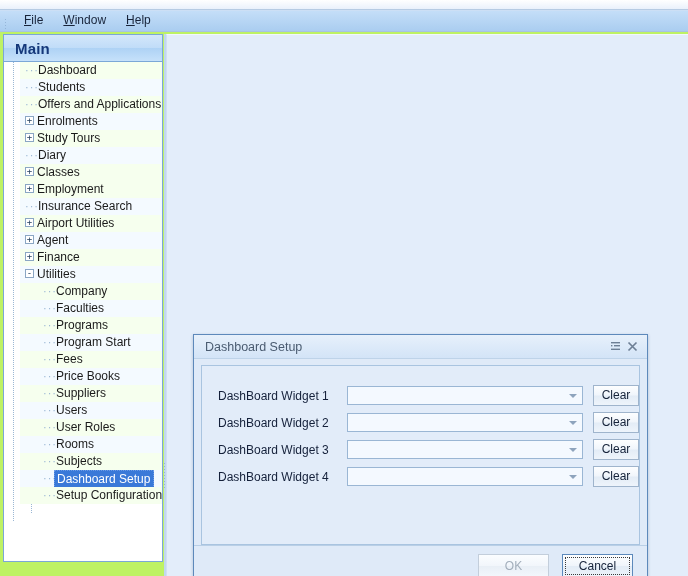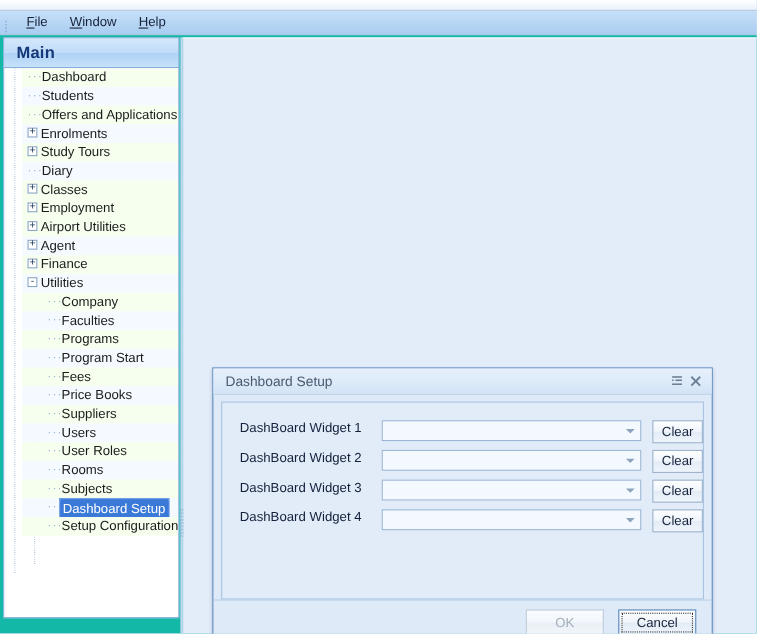--- a/index.html
+++ b/index.html
@@ -64,21 +64,21 @@
   }
   .menu-item .accel {
     text-decoration: underline;
   }
 
   
   #client-area {
     position: absolute;
     left: 0; top: 32px;
     width: 688px; height: 544px;
-    background: #14b8a6;
+    background: #bef264;
     box-sizing: border-box;
     padding-left: 32px;
   }
   #content-pane {
     position: absolute;
     left: 166px; top: 2px;
     width: 522px; height: 542px;
     background: #e3edfa;
     border-top: 1px solid #f2f7fd;
     border-left: 1px solid #cfe0f2;
@@ -231,20 +231,21 @@
   }
   #dialog-form-panel {
     height: 180px;
     border: 1px solid #a9c4e0;
     background: #e2ecf9;
     box-sizing: border-box;
     padding-top: 16px;
   }
   .form-row {
     display: flex;
+    align-items: center;
     height: 27px;
     margin-bottom: 0;
     padding-left: 16px;
   }
   .form-label {
     width: 132px;
     font-size: 12px;
     color: #14203a;
     text-align: left;
   }
@@ -346,20 +347,21 @@
           <div class="trunk" style="left: 9px; top: 0px; height: 459px;"></div>
           <div class="trunk" style="left: 27px; top: 238px; height: 213px;"></div>
           <div class="tree-row stripe-a"><span class="row-indent" style="width: 5px;"></span><span class="row-connector">···</span><span style="display: inline-block; width: 3px;"></span><span class="row-label">Dashboard</span></div>
           <div class="tree-row stripe-b"><span class="row-indent" style="width: 5px;"></span><span class="row-connector">···</span><span style="display: inline-block; width: 3px;"></span><span class="row-label">Students</span></div>
           <div class="tree-row stripe-a"><span class="row-indent" style="width: 5px;"></span><span class="row-connector">···</span><span style="display: inline-block; width: 3px;"></span><span class="row-label">Offers and Applications</span></div>
           <div class="tree-row stripe-b"><span class="row-indent" style="width: 5px;"></span><span class="expander">+</span><span class="row-label">Enrolments</span></div>
           <div class="tree-row stripe-a"><span class="row-indent" style="width: 5px;"></span><span class="expander">+</span><span class="row-label">Study Tours</span></div>
           <div class="tree-row stripe-b"><span class="row-indent" style="width: 5px;"></span><span class="row-connector">···</span><span style="display: inline-block; width: 3px;"></span><span class="row-label">Diary</span></div>
           <div class="tree-row stripe-a"><span class="row-indent" style="width: 5px;"></span><span class="expander">+</span><span class="row-label">Classes</span></div>
           <div class="tree-row stripe-a"><span class="row-indent" style="width: 5px;"></span><span class="expander">+</span><span class="row-label">Employment</span></div>
+          <div class="tree-row stripe-b"><span class="row-indent" style="width: 5px;"></span><span class="row-connector">···</span><span style="display: inline-block; width: 3px;"></span><span class="row-label">Insurance Search</span></div>
           <div class="tree-row stripe-a"><span class="row-indent" style="width: 5px;"></span><span class="expander">+</span><span class="row-label">Airport Utilities</span></div>
           <div class="tree-row stripe-b"><span class="row-indent" style="width: 5px;"></span><span class="expander">+</span><span class="row-label">Agent</span></div>
           <div class="tree-row stripe-a"><span class="row-indent" style="width: 5px;"></span><span class="expander">+</span><span class="row-label">Finance</span></div>
           <div class="tree-row stripe-b"><span class="row-indent" style="width: 5px;"></span><span class="expander">-</span><span class="row-label">Utilities</span></div>
           <div class="tree-row stripe-a"><span class="row-indent" style="width: 23px;"></span><span class="row-connector">···</span><span style="display: inline-block; width: 3px;"></span><span class="row-label">Company</span></div>
           <div class="tree-row stripe-b"><span class="row-indent" style="width: 23px;"></span><span class="row-connector">···</span><span style="display: inline-block; width: 3px;"></span><span class="row-label">Faculties</span></div>
           <div class="tree-row stripe-a"><span class="row-indent" style="width: 23px;"></span><span class="row-connector">···</span><span style="display: inline-block; width: 3px;"></span><span class="row-label">Programs</span></div>
           <div class="tree-row stripe-b"><span class="row-indent" style="width: 23px;"></span><span class="row-connector">···</span><span style="display: inline-block; width: 3px;"></span><span class="row-label">Program Start</span></div>
           <div class="tree-row stripe-a"><span class="row-indent" style="width: 23px;"></span><span class="row-connector">···</span><span style="display: inline-block; width: 3px;"></span><span class="row-label">Fees</span></div>
           <div class="tree-row stripe-b"><span class="row-indent" style="width: 23px;"></span><span class="row-connector">···</span><span style="display: inline-block; width: 3px;"></span><span class="row-label">Price Books</span></div>

